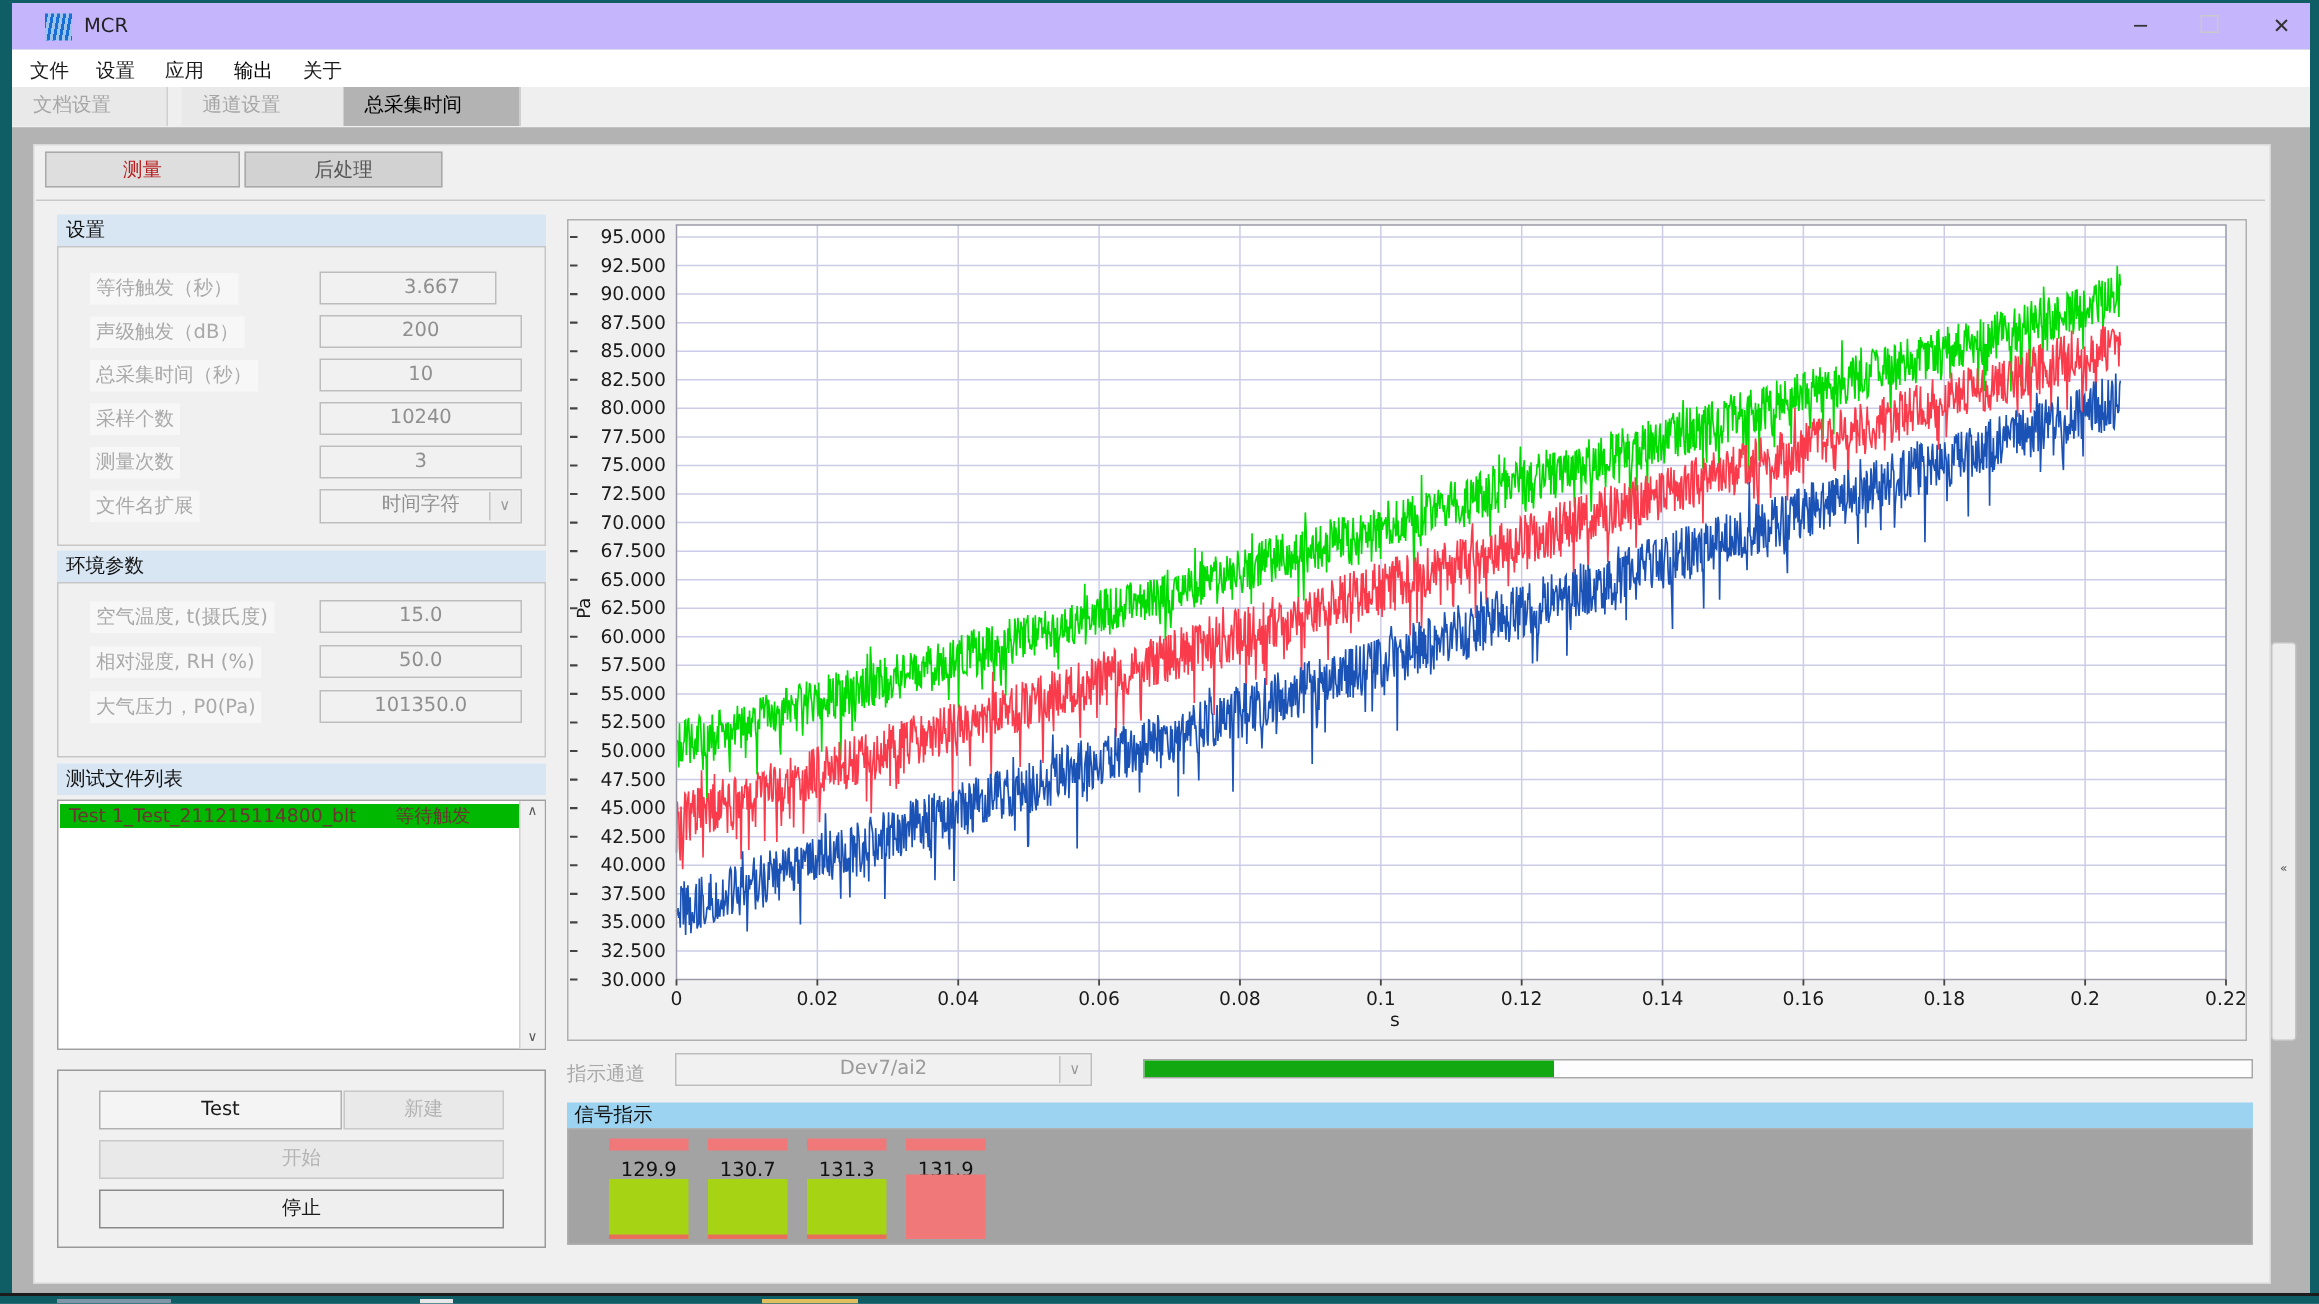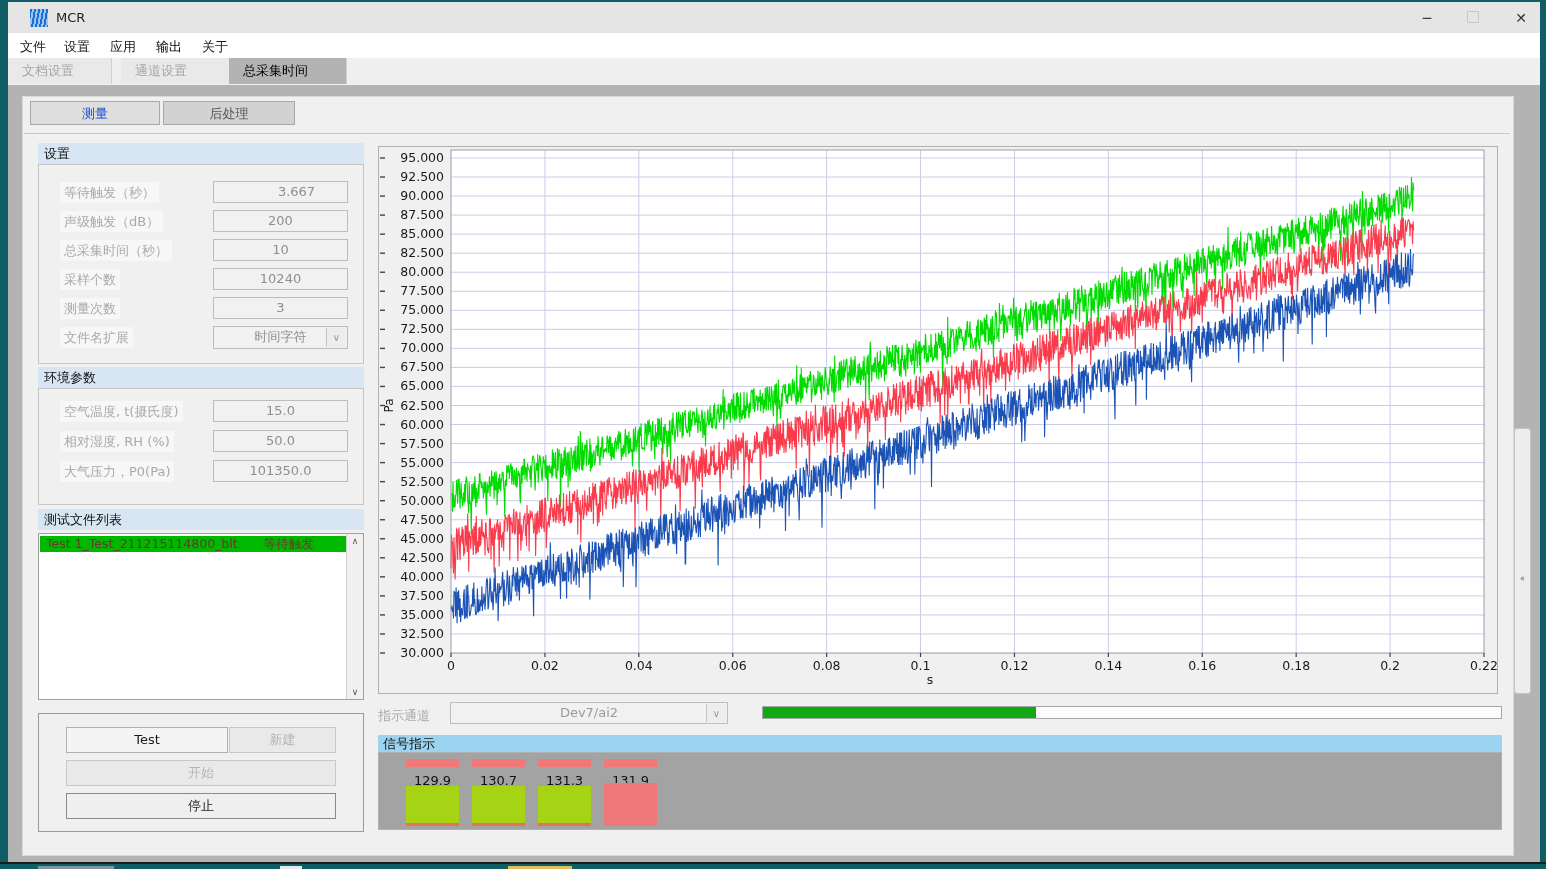--- a/index.html
+++ b/index.html
@@ -1,35 +1,35 @@
 <!DOCTYPE html>
 <html><head>
 <meta charset="utf-8">
 <style>
   html,body{margin:0;padding:0;background:#0f5e66;font-family:"DejaVu Sans","Liberation Sans",sans-serif;}
   #screen{position:relative;width:1546px;height:869px;background:#0f5e66;overflow:hidden;}
   .a{position:absolute;}
   
   #win{position:absolute;left:8px;top:2px;width:1532px;height:860px;background:#b3b3b3;}
-  #titlebar{position:absolute;left:0;top:0;width:100%;height:31px;background:#e5e5e5;}
+  #titlebar{position:absolute;left:0;top:0;width:100%;height:31px;background:#c4b5fd;}
   #appicon{position:absolute;left:22px;top:7px;width:18px;height:18px;
     background:repeating-linear-gradient(100deg,#1a6fd4 0 2px,#9cc4ec 2px 4px);}
   #apptitle{position:absolute;left:48px;top:8px;font-size:13px;color:#222;}
   .winbtn{position:absolute;top:4px;width:34px;height:24px;text-align:center;line-height:24px;font-size:14px;color:#333;}
   #menubar{position:absolute;left:0;top:31px;width:100%;height:25px;background:#ffffff;border-bottom:1px solid #e3e3e3;}
   .menuitem{position:absolute;top:4px;font-size:13px;color:#1a1a1a;padding:1px 4px;}
   .menuitem.disabled{color:#000000;}
   #tabstrip{position:absolute;left:0;top:56px;width:100%;height:27px;background:#efefef;}
   .tab{position:absolute;top:0;height:26px;line-height:26px;text-align:left;padding-left:14px;font-size:13px;
        background:#e9e9e9;color:#a6a6a6;border-right:1px solid #cfcfcf;box-sizing:border-box;}
   .tab.active{background:#b3b3b3;color:#000;}
   #content{position:absolute;left:0;top:83px;width:100%;height:777px;background:#b3b3b3;}
   #mainpanel{position:absolute;left:14px;top:11px;width:1490px;height:758px;background:#f0f0f0;border:1px solid #d9d9d9;}
   
-  .subtab{text-align:center;font-size:13px;line-height:23px;border:1px solid #a9a9a9;background:#d9d9d9;color:#1d4ed8;box-sizing:border-box;}
+  .subtab{text-align:center;font-size:13px;line-height:23px;border:1px solid #a9a9a9;background:#d9d9d9;color:#b91c1c;box-sizing:border-box;}
   .grp-head{background:#d8e6f4;font-size:13px;color:#111;line-height:21px;padding-left:6px;box-sizing:border-box;}
   .grp-body{border:1px solid #c6c6c6;background:#f0f0f0;box-sizing:border-box;}
   .flabel{background:#f7f7f7;color:#a9a9a9;font-size:13px;line-height:21px;padding:0 4px;white-space:nowrap;}
   .fvalue{background:#f1f1f1;border:1px solid #bdbdbd;color:#8f8f8f;font-size:13px;line-height:20px;
           text-align:center;box-sizing:border-box;}
   .dd-btn{position:absolute;right:1px;top:1px;bottom:1px;width:19px;border-left:1px solid #c4c4c4;
           color:#9a9a9a;font-size:10px;line-height:19px;text-align:center;background:#ededed;}
   .btn{text-align:center;font-size:13px;line-height:24px;border:1px solid #c8c8c8;background:#e9e9e9;color:#b4b4b4;box-sizing:border-box;}
   .btn.enabled{border:1px solid #8a8a8a;background:#efefef;color:#1a1a1a;}
   #listbox{background:#ffffff;border:1px solid #a0a0a0;box-sizing:border-box;}
@@ -89,21 +89,21 @@
   </div>
 
   <div class="a subtab" style="left:30px;top:101px;width:130px;height:24px;background:#dedede;">测量</div>
   <div class="a subtab" style="left:163px;top:101px;width:132px;height:24px;background:#d2d2d2;color:#555;">后处理</div>
   <div class="a" style="left:24px;top:133px;width:1486px;height:1px;background:#c8c8c8;"></div>
 
   <div class="a grp-head" style="left:38px;top:143px;width:326px;height:21px;">设置</div>
   <div class="a grp-body" style="left:38px;top:164px;width:326px;height:200px;"></div>
 
   <div class="a flabel" style="left:60px;top:182px;">等待触发（秒）</div>
-  <div class="a fvalue" style="left:213px;top:181px;width:135px;height:22px;padding-left:32px;">3.667</div>
+  <div class="a fvalue" style="left:213px;top:181px;width:118px;height:22px;padding-left:32px;">3.667</div>
 
   <div class="a flabel" style="left:60px;top:211px;">声级触发（dB）</div>
   <div class="a fvalue" style="left:213px;top:210px;width:135px;height:22px;">200</div>
 
   <div class="a flabel" style="left:60px;top:240px;">总采集时间（秒）</div>
   <div class="a fvalue" style="left:213px;top:239px;width:135px;height:22px;">10</div>
 
   <div class="a flabel" style="left:60px;top:269px;">采样个数</div>
   <div class="a fvalue" style="left:213px;top:268px;width:135px;height:22px;">10240</div>
 

